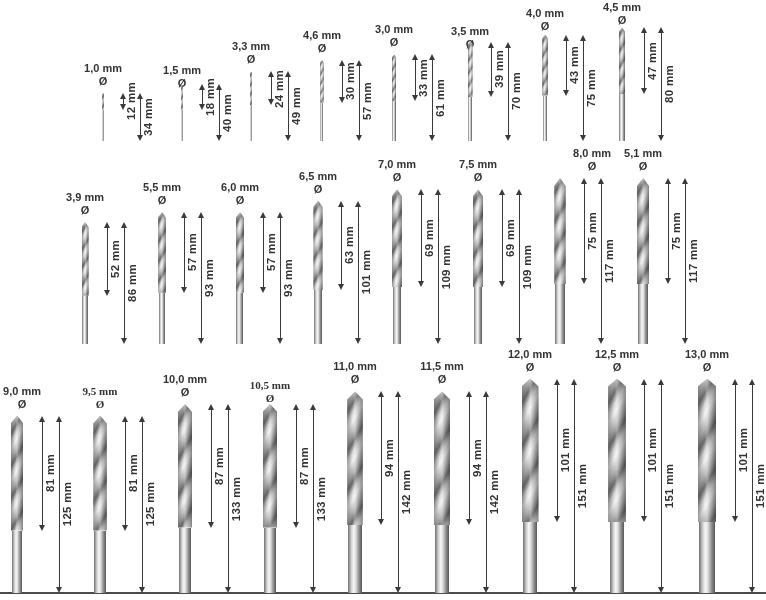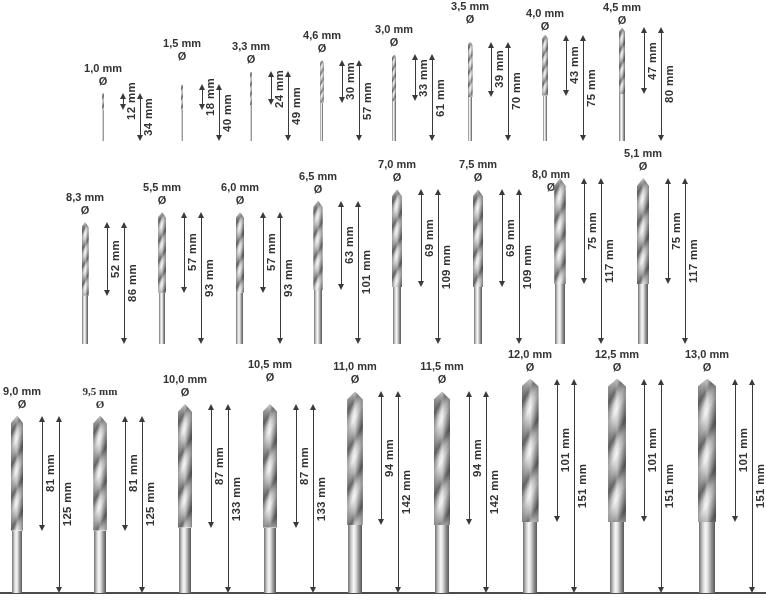--- a/index.html
+++ b/index.html
@@ -48,21 +48,21 @@
       <div class="ah top"></div>
       <div class="ah bot"></div>
     </div>
     <div class="dim-text" style="left: 124.5px; top: 101.2px;">12 mm</div>
     <div class="dim-arrow" style="left: 136.5px; top: 92.7px; height: 48.3px;">
       <div class="line"></div>
       <div class="ah top"></div>
       <div class="ah bot"></div>
     </div>
     <div class="dim-text" style="left: 141.5px; top: 116.9px;">34 mm</div>
-    <div class="dia-label" style="left: 142px; top: 37px; text-align: center;">
+    <div class="dia-label" style="left: 142px; top: 64px; text-align: center;">
       <div class="dia-size">1,5 mm</div>
       <div class="dia-sym">Ø</div>
     </div>
     <div class="bit" style="left: 180.9px; top: 84.2px; width: 2.1px; height: 56.8px;">
       <div class="flute" style="height: 25.6px; background: linear-gradient(to right, rgba(70, 70, 70, 0.5), rgba(255, 255, 255, 0) 35%, rgba(255, 255, 255, 0.3) 50%, rgba(70, 70, 70, 0.35) 80%, rgba(40, 40, 40, 0.55)), repeating-linear-gradient(121deg, rgb(240, 240, 240) 0px, rgb(181, 181, 181) 1.5px, rgb(106, 106, 106) 2.8px, rgb(216, 216, 216) 4px, rgb(240, 240, 240) 5px); clip-path: polygon(0px 1.5px, 50% 0px, 100% 1.5px, 100% 100%, 0px 100%);"></div>
       <div class="shank" style="top: 25.6px;"></div>
     </div>
     <div class="dim-arrow" style="left: 198.6px; top: 84.2px; height: 25.6px;">
       <div class="line"></div>
       <div class="ah top"></div>
@@ -128,21 +128,21 @@
       <div class="ah top"></div>
       <div class="ah bot"></div>
     </div>
     <div class="dim-text" style="left: 416.6px; top: 77.8px;">33 mm</div>
     <div class="dim-arrow" style="left: 428.6px; top: 54.4px; height: 86.6px;">
       <div class="line"></div>
       <div class="ah top"></div>
       <div class="ah bot"></div>
     </div>
     <div class="dim-text" style="left: 433.6px; top: 97.7px;">61 mm</div>
-    <div class="dia-label" style="left: 430px; top: 0;">
+    <div class="dia-label" style="left: 430px; top: 25px;">
       <div class="dia-size">3,5 mm</div>
       <div class="dia-sym">Ø</div>
     </div>
     <div class="bit" style="left: 467.5px; top: 41.6px; width: 5px; height: 99.4px;">
       <div class="flute" style="height: 55.4px; background: linear-gradient(to right, rgba(70, 70, 70, 0.5), rgba(255, 255, 255, 0) 35%, rgba(255, 255, 255, 0.3) 50%, rgba(70, 70, 70, 0.35) 80%, rgba(40, 40, 40, 0.55)), repeating-linear-gradient(121deg, rgb(240, 240, 240) 0px, rgb(181, 181, 181) 1.9px, rgb(106, 106, 106) 3.6px, rgb(216, 216, 216) 5.2px, rgb(240, 240, 240) 6.5px); clip-path: polygon(0px 3.5px, 50% 0px, 100% 3.5px, 100% 100%, 0px 100%);"></div>
       <div class="shank" style="top: 55.4px;"></div>
     </div>
     <div class="dim-arrow" style="left: 488px; top: 41.6px; height: 55.4px;">
       <div class="line"></div>
       <div class="ah top"></div>
@@ -189,21 +189,21 @@
       <div class="ah bot"></div>
     </div>
     <div class="dim-text" style="left: 645.7px; top: 60.8px;">47 mm</div>
     <div class="dim-arrow" style="left: 657.7px; top: 27.4px; height: 113.6px;">
       <div class="line"></div>
       <div class="ah top"></div>
       <div class="ah bot"></div>
     </div>
     <div class="dim-text" style="left: 662.7px; top: 84.2px;">80 mm</div>
     <div class="dia-label" style="left: 45px; top: 190.9px;">
-      <div class="dia-size">8,3 mm</div>
+      <div class="dia-size">3,9 mm</div>
       <div class="dia-sym">Ø</div>
     </div>
     <div class="bit" style="left: 81.5px; top: 221.9px; width: 7.1px; height: 122.1px;">
       <div class="flute" style="height: 73.8px; background: linear-gradient(to right, rgba(70, 70, 70, 0.5), rgba(255, 255, 255, 0) 35%, rgba(255, 255, 255, 0.3) 50%, rgba(70, 70, 70, 0.35) 80%, rgba(40, 40, 40, 0.55)), repeating-linear-gradient(121deg, rgb(240, 240, 240) 0px, rgb(181, 181, 181) 2.8px, rgb(106, 106, 106) 5.1px, rgb(216, 216, 216) 7.4px, rgb(240, 240, 240) 9.2px); clip-path: polygon(0px 5px, 50% 0px, 100% 5px, 100% 100%, 0px 100%);"></div>
       <div class="shank" style="top: 73.8px;"></div>
     </div>
     <div class="dim-arrow" style="left: 104px; top: 221.9px; height: 73.8px;">
       <div class="line"></div>
       <div class="ah top"></div>
       <div class="ah bot"></div>
@@ -308,21 +308,21 @@
       <div class="ah top"></div>
       <div class="ah bot"></div>
     </div>
     <div class="dim-text" style="left: 503.8px; top: 238.2px;">69 mm</div>
     <div class="dim-arrow" style="left: 515.8px; top: 189.2px; height: 154.8px;">
       <div class="line"></div>
       <div class="ah top"></div>
       <div class="ah bot"></div>
     </div>
     <div class="dim-text" style="left: 520.8px; top: 266.6px;">109 mm</div>
-    <div class="dia-label" style="left: 511px; top: 146.9px; margin-top: 21px;">
+    <div class="dia-label" style="left: 552px; top: 146.9px;">
       <div class="dia-size">8,0 mm</div>
       <div class="dia-sym">Ø</div>
     </div>
     <div class="bit" style="left: 554.3px; top: 177.9px; width: 11.4px; height: 166.1px;">
       <div class="flute" style="height: 106.5px; background: linear-gradient(to right, rgba(70, 70, 70, 0.5), rgba(255, 255, 255, 0) 35%, rgba(255, 255, 255, 0.3) 50%, rgba(70, 70, 70, 0.35) 80%, rgba(40, 40, 40, 0.55)), repeating-linear-gradient(121deg, rgb(240, 240, 240) 0px, rgb(181, 181, 181) 4.4px, rgb(106, 106, 106) 8.1px, rgb(216, 216, 216) 11.8px, rgb(240, 240, 240) 14.8px); clip-path: polygon(0px 8px, 50% 0px, 100% 8px, 100% 100%, 0px 100%);"></div>
       <div class="shank" style="top: 106.5px;"></div>
     </div>
     <div class="dim-arrow" style="left: 581.2px; top: 177.9px; height: 106.5px;">
       <div class="line"></div>
       <div class="ah top"></div>
@@ -408,21 +408,21 @@
       <div class="ah top"></div>
       <div class="ah bot"></div>
     </div>
     <div class="dim-text" style="left: 212.6px; top: 465.9px;">87 mm</div>
     <div class="dim-arrow" style="left: 224.6px; top: 404.1px; height: 188.9px;">
       <div class="line"></div>
       <div class="ah top"></div>
       <div class="ah bot"></div>
     </div>
     <div class="dim-text" style="left: 229.6px; top: 498.6px;">133 mm</div>
-    <div class="dia-label" style="left: 230px; top: 358px;">
+    <div class="dia-label" style="left: 230px; top: 379px; font-family: Liberation Serif, serif;">
       <div class="dia-size">10,5 mm</div>
       <div class="dia-sym">Ø</div>
     </div>
     <div class="bit" style="left: 262.5px; top: 404.1px; width: 14.9px; height: 188.9px;">
       <div class="flute" style="height: 123.5px; background: linear-gradient(to right, rgba(70, 70, 70, 0.5), rgba(255, 255, 255, 0) 35%, rgba(255, 255, 255, 0.3) 50%, rgba(70, 70, 70, 0.35) 80%, rgba(40, 40, 40, 0.55)), repeating-linear-gradient(121deg, rgb(240, 240, 240) 0px, rgb(181, 181, 181) 5.8px, rgb(106, 106, 106) 10.7px, rgb(216, 216, 216) 15.5px, rgb(240, 240, 240) 19.4px); clip-path: polygon(0px 8px, 50% 0px, 100% 8px, 100% 100%, 0px 100%);"></div>
       <div class="shank" style="top: 123.5px;"></div>
     </div>
     <div class="dim-arrow" style="left: 293px; top: 404.1px; height: 123.5px;">
       <div class="line"></div>
       <div class="ah top"></div>

